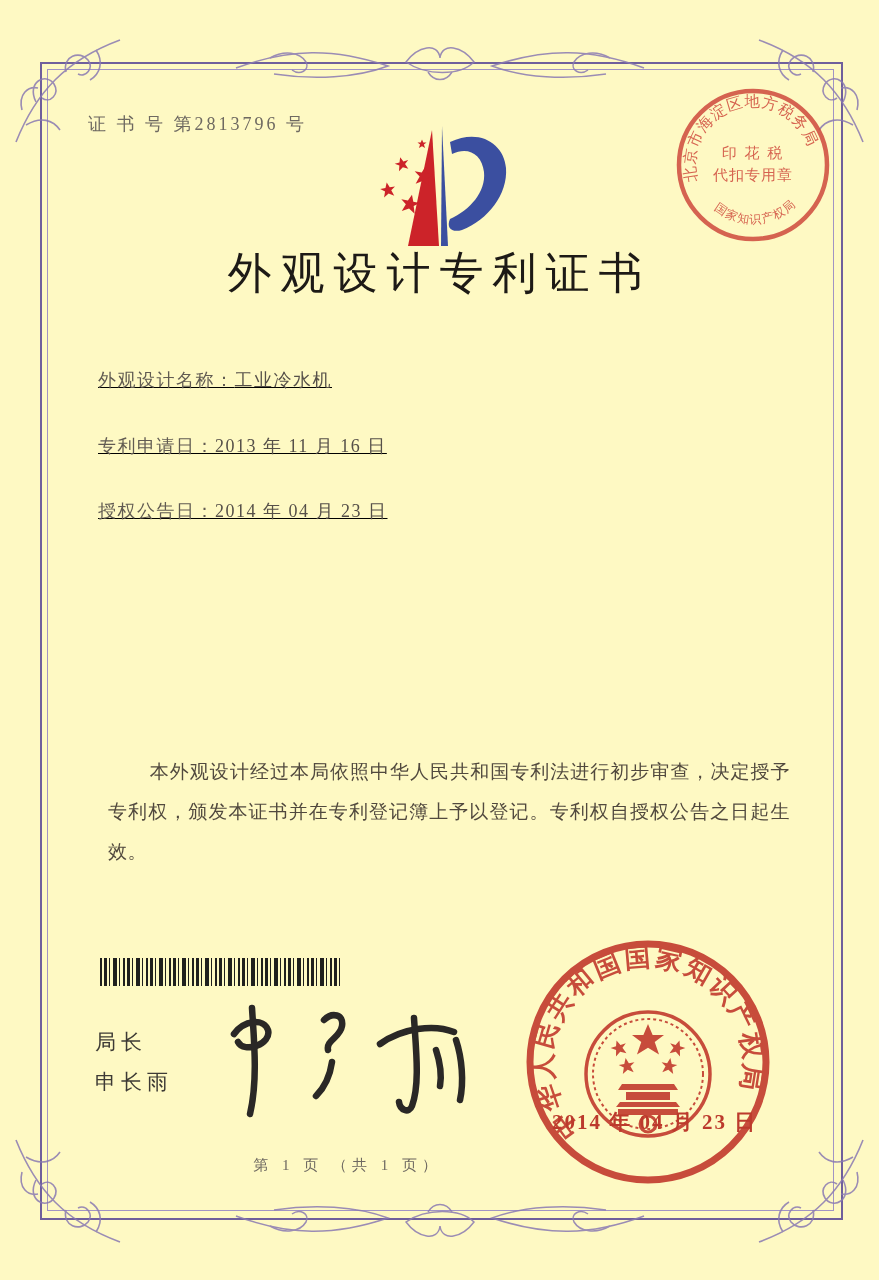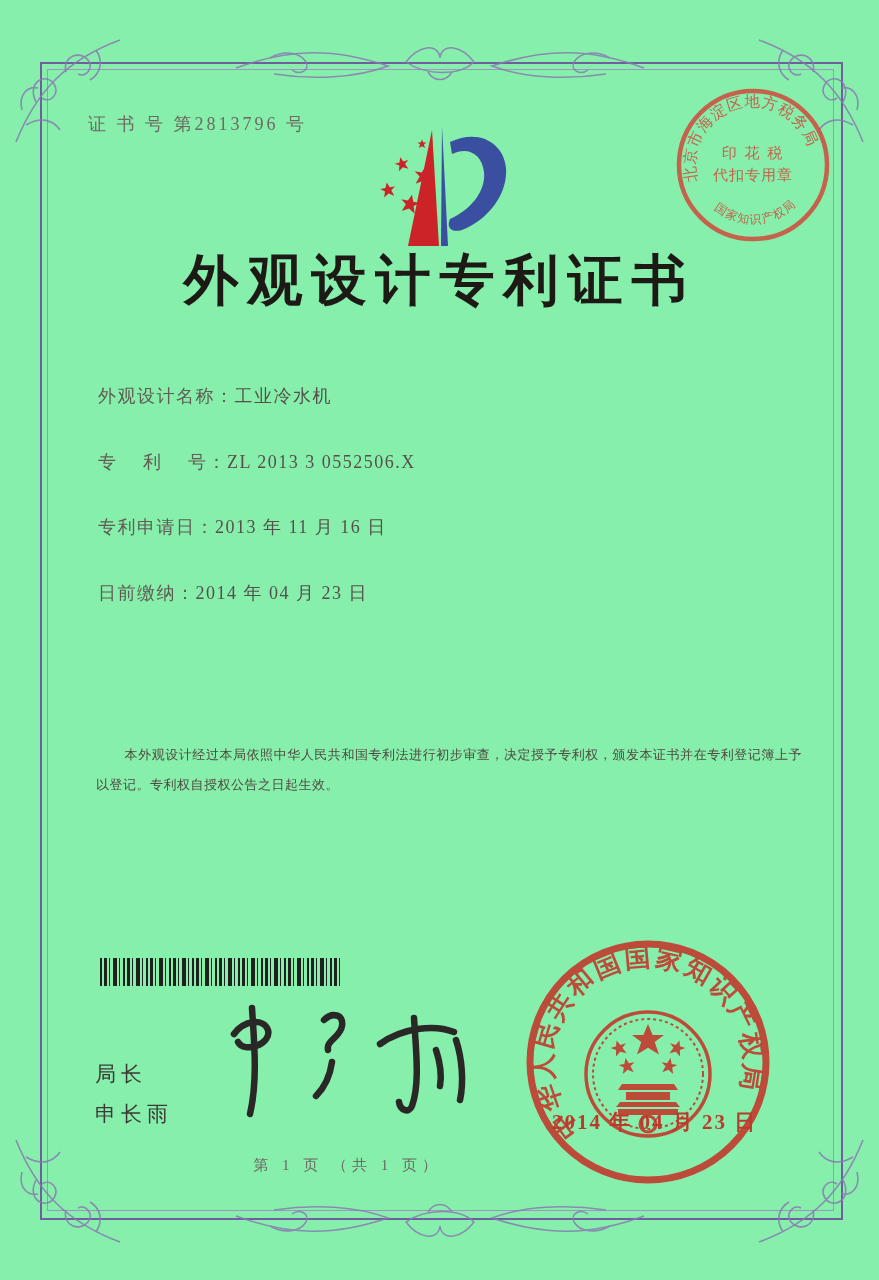--- a/index.html
+++ b/index.html
@@ -2,66 +2,66 @@
 <html><head>
 <meta charset="utf-8">
 <style>
   html,body{margin:0;padding:0;}
   body{
     width:879px;height:1280px;
     background:#ffffff;
     font-family:"Liberation Serif","DejaVu Serif",serif;
     position:relative;overflow:hidden;
   }
-  .page{position:absolute;inset:0;background:#86efac;}
+  .page{position:absolute;inset:0;background:#fef9c3;}
 
   
   .border-outer{position:absolute;left:40px;top:62px;width:799px;height:1154px;
     border:2px solid #6f5f9c;}
   .border-inner{position:absolute;left:47px;top:69px;width:785px;height:1140px;
     border:1px solid #a193c4;}
   .flourish{position:absolute;pointer-events:none;}
   .corner-tl{left:8px;top:30px;}
   .corner-tr{right:8px;top:30px;transform:scaleX(-1);}
   .corner-bl{left:8px;bottom:28px;transform:scaleY(-1);}
   .corner-br{right:8px;bottom:28px;transform:scale(-1,-1);}
   .edge-top{left:230px;top:28px;}
   .edge-bottom{left:230px;bottom:24px;transform:scaleY(-1);}
 
   
   .cert-no{position:absolute;left:88px;top:112px;font-size:18px;color:#6e6961;
     letter-spacing:3px;}
   .tax-stamp{position:absolute;left:668px;top:80px;opacity:.85;}
   .logo{position:absolute;left:362px;top:124px;}
   .title{position:absolute;left:0;top:244px;width:879px;text-align:center;
-    font-size:55px;font-weight:700;color:#1d1a16;letter-spacing:9px;}
-
-  
-  .fields{position:absolute;left:98px;top:384px;width:640px;}
+    font-size:44px;font-weight:400;color:#1d1a16;letter-spacing:9px;}
+
+  
+  .fields{position:absolute;left:98px;top:368px;width:640px;text-decoration:underline;}
   .field-row{height:65.5px;font-size:18px;color:#5c564e;letter-spacing:1.5px;}
   .field-row .lbl{color:#615b52;}
   .field-row .val{color:#565049;}
 
   
   .body-text{position:absolute;left:92px;top:736px;width:714px;}
-  .body-text p{margin:4px;text-indent:2.2em;line-height:30px;font-size:13px;
+  .body-text p{margin:16px;text-indent:2.2em;line-height:40px;font-size:19px;
     text-align:justify;color:#51493e;letter-spacing:.5px;}
 
   
   .barcode{position:absolute;left:100px;top:958px;width:242px;height:28px;
     background:repeating-linear-gradient(90deg,
       #20201e 0 2px,transparent 2px 4px,
       #20201e 4px 7px,transparent 7px 9px,
       #20201e 9px 10px,transparent 10px 13px,
       #20201e 13px 17px,transparent 17px 19px,
       #20201e 19px 20px,transparent 20px 23px);
   }
 
   
-  .sig-labels{position:absolute;left:95px;top:1022px;font-size:21px;color:#3d3a35;margin-top:32px;}
+  .sig-labels{position:absolute;left:95px;top:1022px;font-size:21px;color:#3d3a35;}
   .sig-labels .line{letter-spacing:5px;line-height:40px;}
   .sig-script{position:absolute;left:212px;top:1000px;}
 
   
   .big-seal{position:absolute;left:522px;top:936px;opacity:.9;}
   .seal-date{position:absolute;left:552px;top:1108px;font-size:21px;color:#bc3a2c;
     letter-spacing:2px;font-weight:600;}
 
   
   .footer{position:absolute;left:0;top:1156px;width:695px;text-align:center;
@@ -174,27 +174,24 @@
     </g>
   </svg>
 
   <div class="title">外观设计专利证书</div>
 
   <div class="fields">
     <div class="field-row">
       <span class="lbl">外观设计名称：</span><span class="val">工业冷水机</span>
     </div>
     <div class="field-row">
-      <span class="lbl">专　 利　 号：</span><span class="val">ZL 2013 3 0552506.X</span>
-    </div>
-    <div class="field-row">
       <span class="lbl">专利申请日：</span><span class="val">2013 年 11 月 16 日</span>
     </div>
     <div class="field-row">
-      <span class="lbl">日前缴纳：</span><span class="val">2014 年 04 月 23 日</span>
+      <span class="lbl">授权公告日：</span><span class="val">2014 年 04 月 23 日</span>
     </div>
   </div>
 
   <div class="body-text">
     <p>本外观设计经过本局依照中华人民共和国专利法进行初步审查，决定授予专利权，颁发本证书并在专利登记簿上予以登记。专利权自授权公告之日起生效。</p>
   </div>
 
   <div class="barcode"></div>
 
   <div class="sig-labels">

